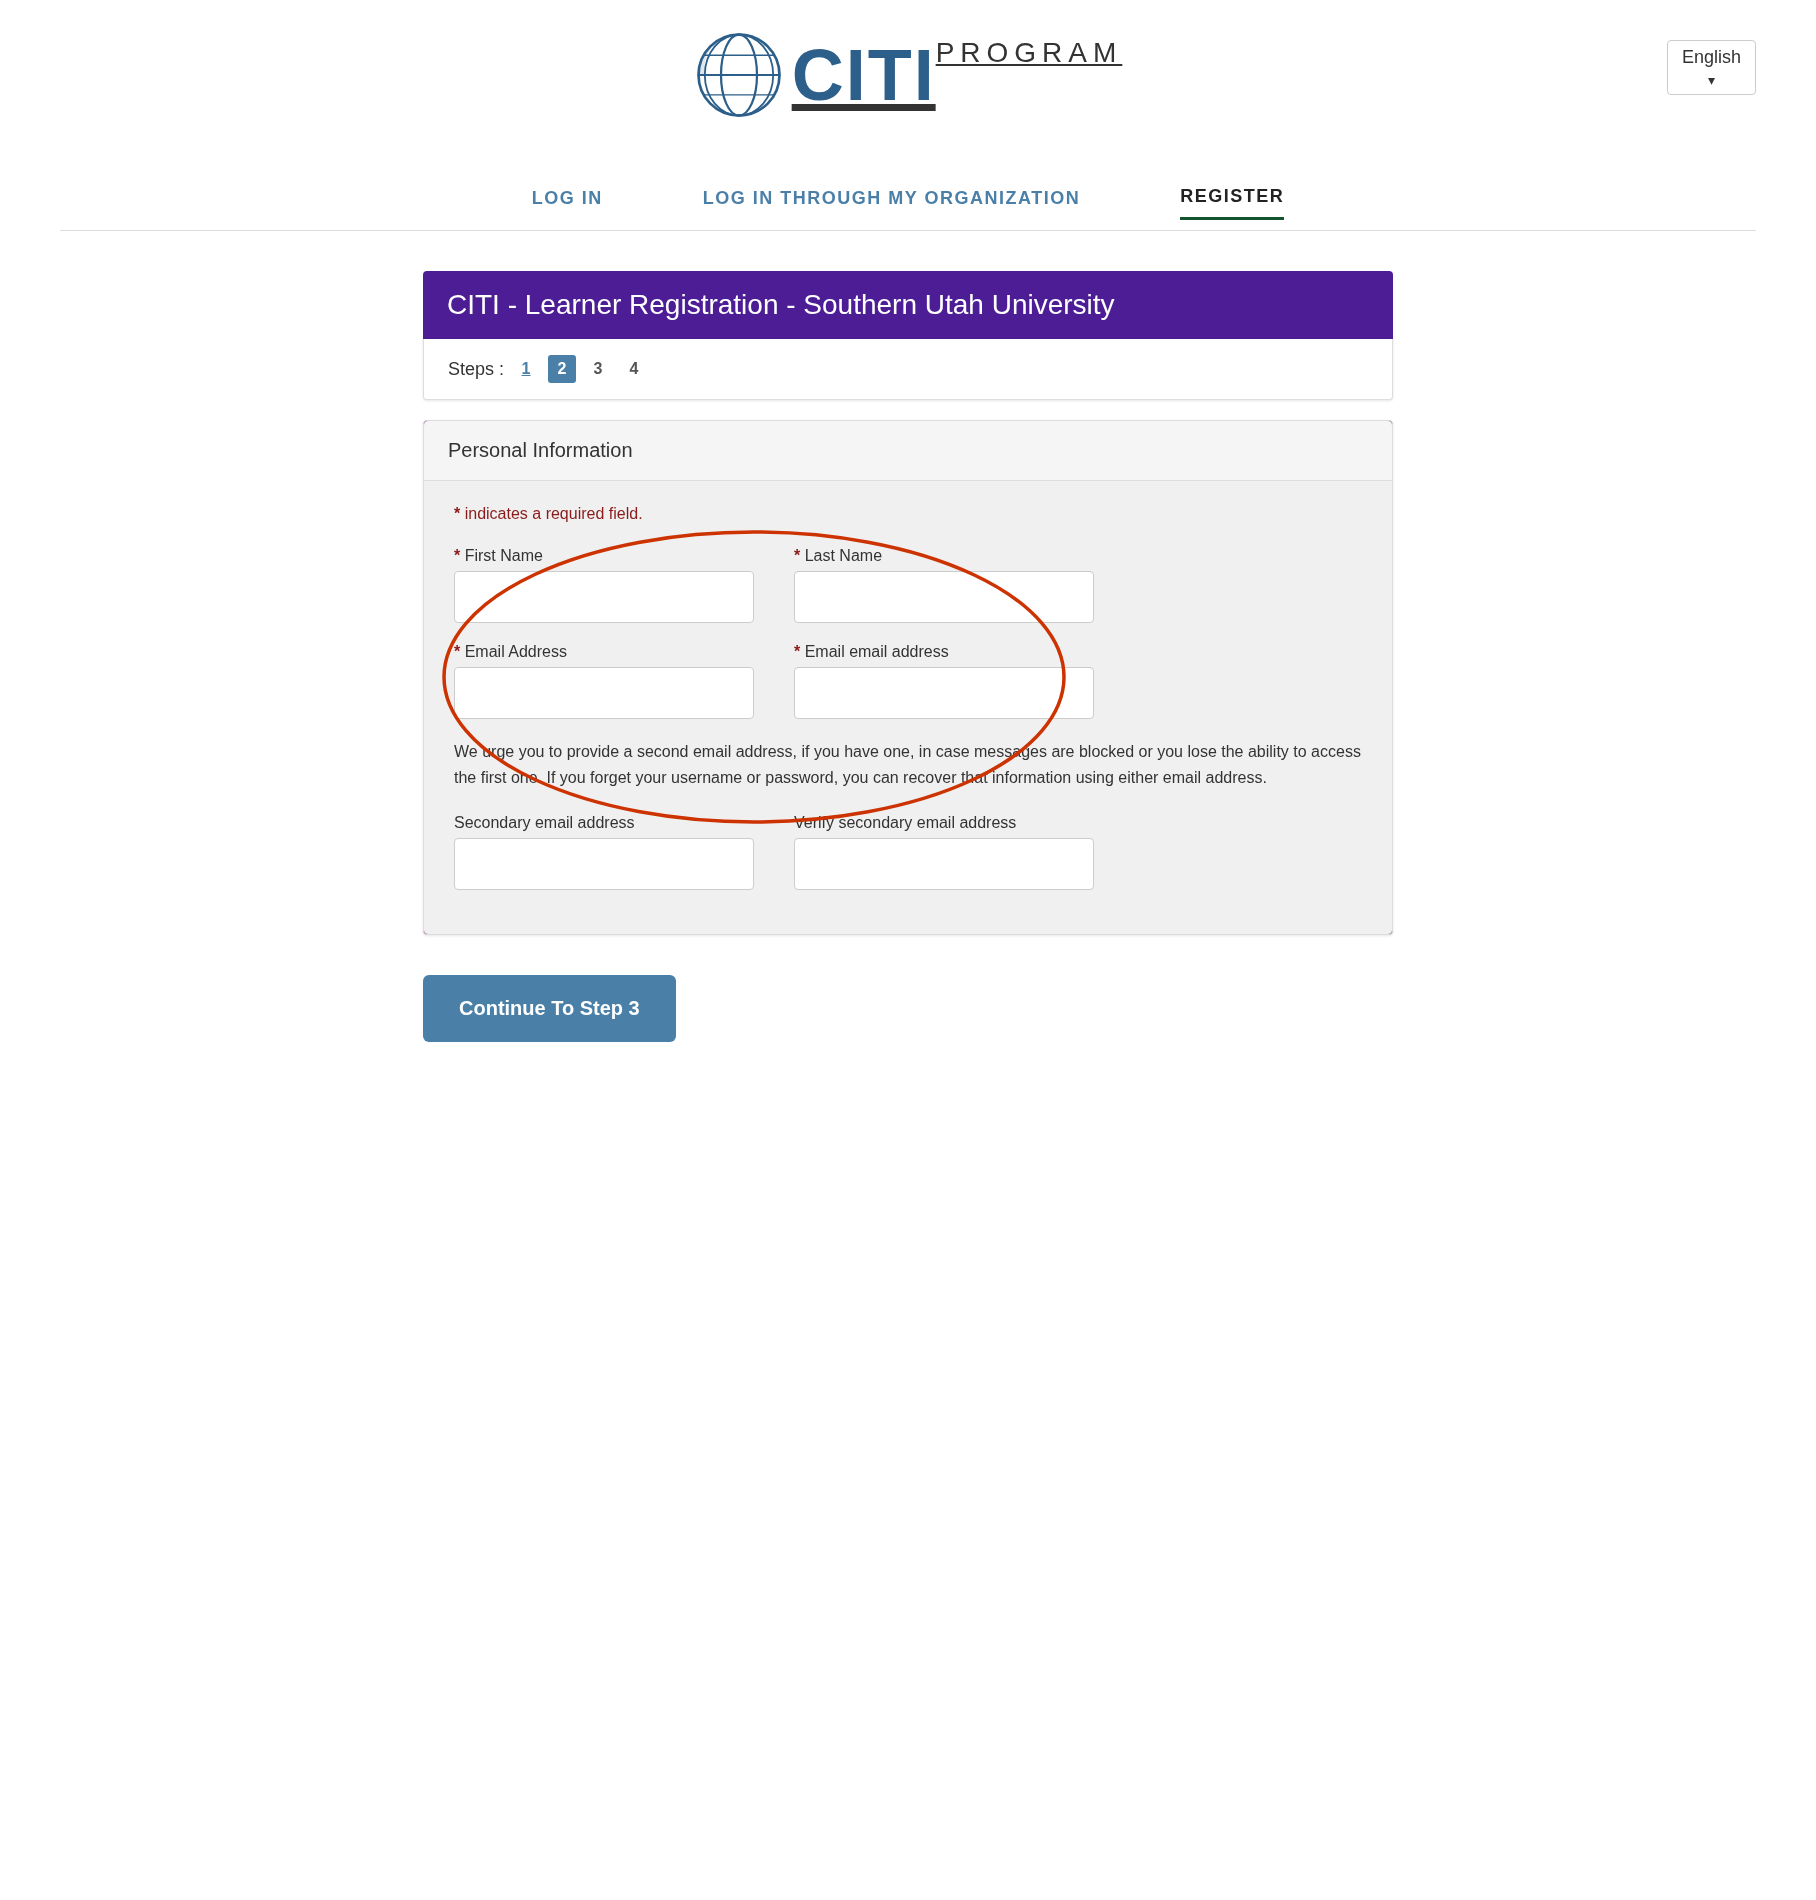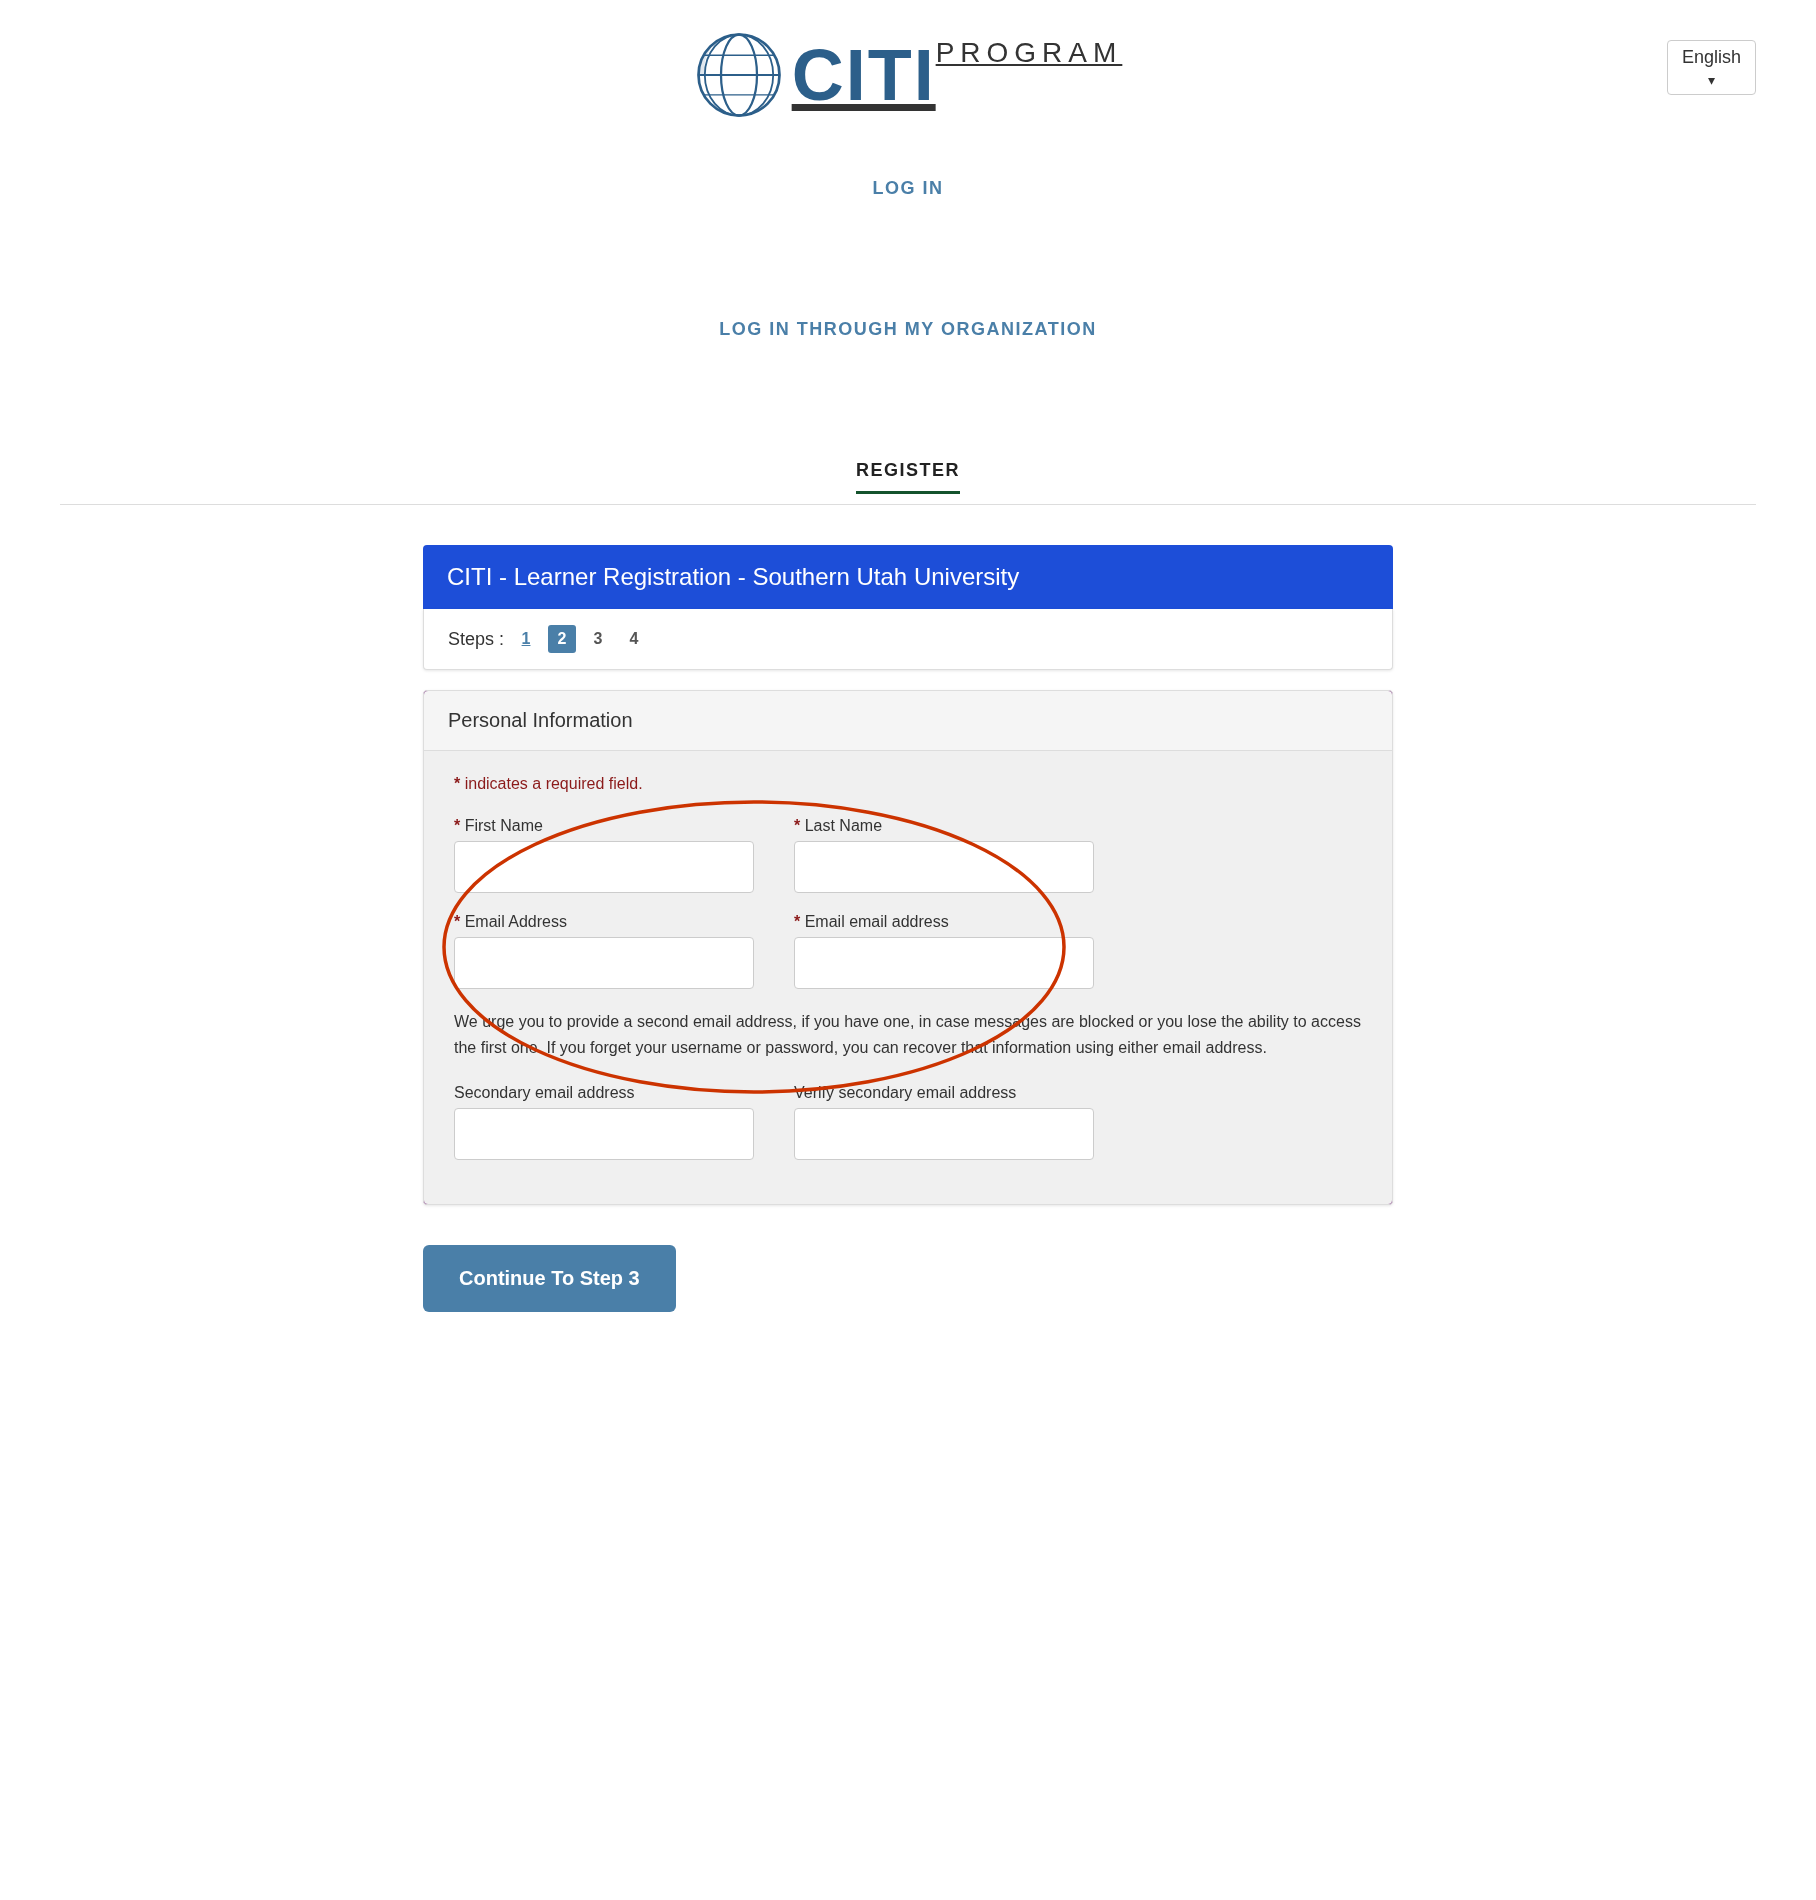--- a/index.html
+++ b/index.html
@@ -75,22 +75,21 @@
     }
 
     
     .nav {
       display: flex;
       justify-content: center;
       align-items: center;
       gap: 100px;
       padding: 20px 0 10px;
       border-bottom: 1px solid #ddd;
-      margin: 8px 60px;
-      flex-direction: column;
+      margin: 16px 60px;
     }
 
     .nav-item {
       font-size: 18px;
       font-weight: 600;
       letter-spacing: 1.5px;
       text-transform: uppercase;
       cursor: pointer;
       padding: 10px 0;
       color: #4a7fa8;
@@ -104,24 +103,24 @@
 
     
     .main-content {
       max-width: 1010px;
       margin: 40px auto;
       padding: 0 20px;
     }
 
     
     .reg-header {
-      background: #1d4ed8;
+      background: #4c1d95;
       color: #fff;
       padding: 18px 24px;
-      font-size: 24px;
+      font-size: 28px;
       font-weight: 500;
       border-radius: 4px 4px 0 0;
     }
 
     
     .steps-bar {
       background: #fff;
       border: 1px solid #ddd;
       border-top: none;
       padding: 16px 24px;

